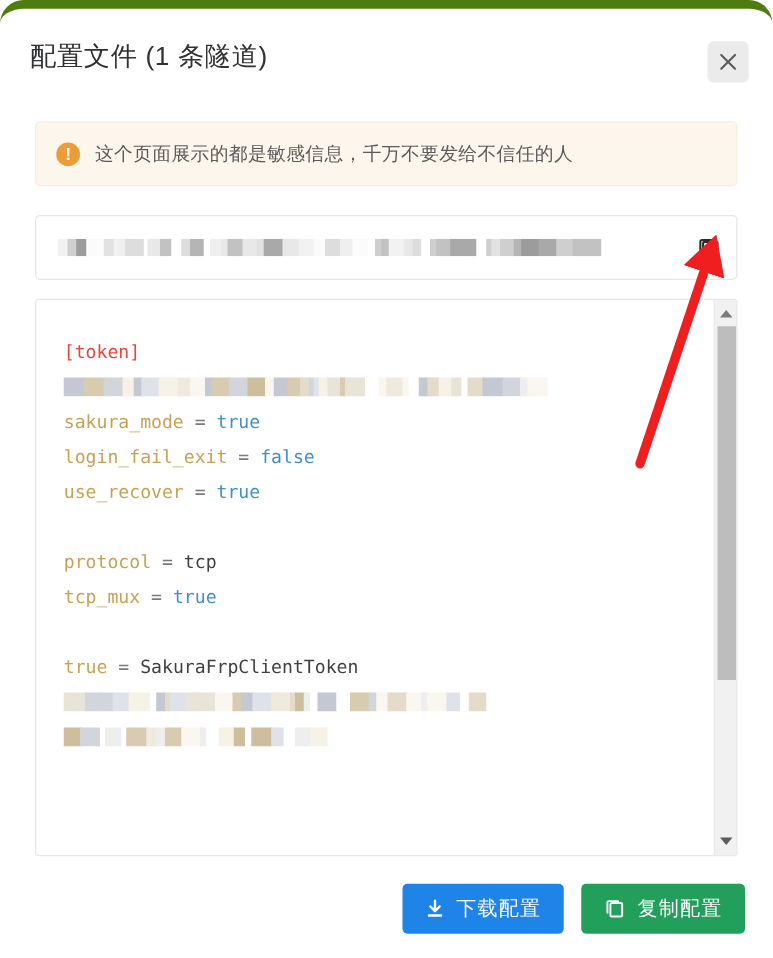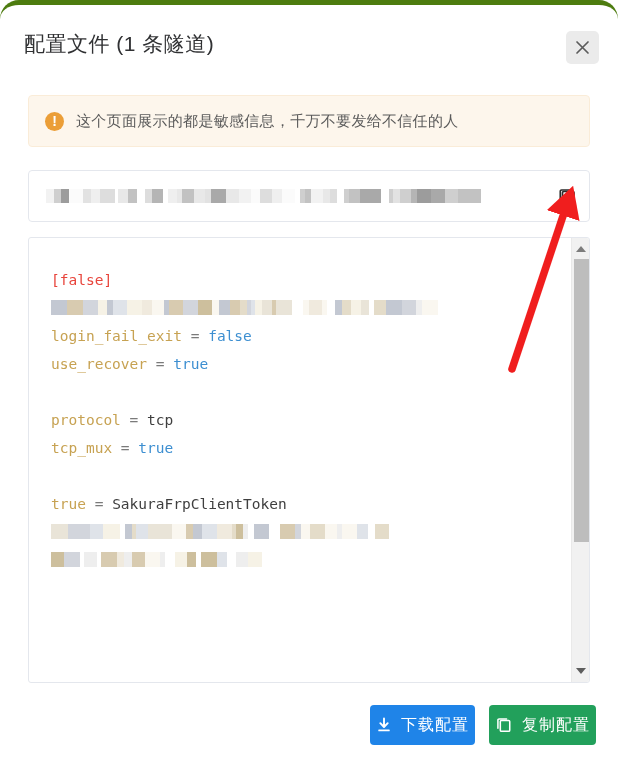--- a/index.html
+++ b/index.html
@@ -10,21 +10,21 @@
     background: #ffffff;
     font-family: "Liberation Sans", sans-serif;
     overflow: hidden;
   }
 
   #root {
     position: relative;
     width: 618px;
     height: 756px;
     background: #ffffff;
-    border-top: 5px solid #4d7c0f;
+    border-top: 7px solid #4d7c0f;
     overflow: hidden;
     border-radius: 19px;
   }
 
   
   .dlg-header {
     position: absolute;
     left: 0; top: 0;
     width: 618px;
     height: 78px;
@@ -231,21 +231,21 @@
     border: none;
     border-radius: 4px;
     color: #ffffff;
     font-size: 16px;
     font-family: "Liberation Sans", sans-serif;
     letter-spacing: 1px;
     display: flex;
     align-items: center;
     justify-content: flex-end;
     gap: 9px;
-    padding: 0 6px;
+    padding: 0 18px;
     cursor: pointer;
     white-space: nowrap;
   }
   .btn-download { background: #2081e2; background: #1f84e8; }
   .btn-copy { background: #23a05a; background: #22a05b; }
   .btn svg { display: block; flex: 0 0 auto; }
 
   
   .annot-arrow {
     position: absolute;
@@ -339,22 +339,23 @@
     <div class="copy-inline">
       <svg width="21" height="21" viewBox="0 0 21 21">
         <rect x="5.5" y="5.5" width="11.5" height="12.5" rx="1.2" fill="#ffffff" stroke="#2b2b2b" stroke-width="1.7"></rect>
         <path d="M13.5 4 L4.5 4 A1.2 1.2 0 0 0 3.3 5.2 L3.3 14.5" fill="none" stroke="#2b2b2b" stroke-width="1.7" stroke-linecap="round"></path>
       </svg>
     </div>
   </div>
 
   <div class="code-panel">
     <div class="code-area">
-        <div class="code-line"><span class="tok-section">[false]</span></div>
+        <div class="code-line"><span class="tok-section">[token]</span></div>
         <div class="code-line blurred"><div class="mosaic" style="width: 380px;"><i style="left:0px;width:17px;background:#c3c8d2"></i><i style="left:16px;width:17px;background:#d8cbb0"></i><i style="left:32px;width:16px;background:#d2d5dc"></i><i style="left:47px;width:10px;background:#f6f2e6"></i><i style="left:56px;width:7px;background:#c3c8d2"></i><i style="left:62px;width:15px;background:#dfe3e9"></i><i style="left:76px;width:16px;background:#f6f2e6"></i><i style="left:91px;width:5px;background:#f0eade"></i><i style="left:95px;width:7px;background:#f0eade"></i><i style="left:101px;width:13px;background:#faf7f0"></i><i style="left:113px;width:6px;background:#c3c8d2"></i><i style="left:118px;width:15px;background:#d8cbb0"></i><i style="left:132px;width:16px;background:#d2d5dc"></i><i style="left:147px;width:15px;background:#cdbf9d"></i><i style="left:161px;width:8px;background:#faf7f0"></i><i style="left:168px;width:12px;background:#c3c8d2"></i><i style="left:179px;width:11px;background:#d8cbb0"></i><i style="left:189px;width:8px;background:#e4dcc9"></i><i style="left:196px;width:5px;background:#d2d5dc"></i><i style="left:200px;width:5px;background:#dfe3e9"></i><i style="left:204px;width:8px;background:#f6f2e6"></i><i style="left:211px;width:11px;background:#e9e4d8"></i><i style="left:221px;width:5px;background:#d8cbb0"></i><i style="left:225px;width:16px;background:#e9e4d8"></i><i style="left:252px;width:7px;background:#faf7f0"></i><i style="left:258px;width:14px;background:#f0eade"></i><i style="left:271px;width:5px;background:#faf7f0"></i><i style="left:284px;width:8px;background:#c3c8d2"></i><i style="left:291px;width:10px;background:#e4dcc9"></i><i style="left:300px;width:11px;background:#f6f2e6"></i><i style="left:310px;width:8px;background:#e9e4d8"></i><i style="left:323px;width:13px;background:#e4dcc9"></i><i style="left:335px;width:17px;background:#c3c8d2"></i><i style="left:351px;width:15px;background:#d2d5dc"></i><i style="left:365px;width:7px;background:#eeeeee"></i><i style="left:371px;width:16px;background:#faf7f0"></i></div></div>
+        <div class="code-line"><span class="tok-key">sakura_mode</span><span class="tok-eq"> = </span><span class="tok-bool">true</span></div>
         <div class="code-line"><span class="tok-key">login_fail_exit</span><span class="tok-eq"> = </span><span class="tok-bool">false</span></div>
         <div class="code-line"><span class="tok-key">use_recover</span><span class="tok-eq"> = </span><span class="tok-bool">true</span></div>
         <div class="code-line">&nbsp;</div>
         <div class="code-line"><span class="tok-key">protocol</span><span class="tok-eq"> = </span><span class="tok-val">tcp</span></div>
         <div class="code-line"><span class="tok-key">tcp_mux</span><span class="tok-eq"> = </span><span class="tok-bool">true</span></div>
         <div class="code-line">&nbsp;</div>
         <div class="code-line"><span class="tok-key">true</span><span class="tok-eq"> = </span><span class="tok-val">SakuraFrpClientToken</span></div>
         <div class="code-line blurred"><div class="mosaic" style="width: 330px;"><i style="left:0px;width:9px;background:#e9e4d8"></i><i style="left:8px;width:10px;background:#e9e4d8"></i><i style="left:17px;width:12px;background:#d2d5dc"></i><i style="left:28px;width:12px;background:#d2d5dc"></i><i style="left:39px;width:14px;background:#dfe3e9"></i><i style="left:52px;width:17px;background:#f6f2e6"></i><i style="left:74px;width:8px;background:#c3c8d2"></i><i style="left:81px;width:5px;background:#e4dcc9"></i><i style="left:85px;width:13px;background:#dfe3e9"></i><i style="left:97px;width:11px;background:#e9e4d8"></i><i style="left:107px;width:15px;background:#e9e4d8"></i><i style="left:121px;width:15px;background:#faf7f0"></i><i style="left:135px;width:8px;background:#d8cbb0"></i><i style="left:142px;width:10px;background:#c3c8d2"></i><i style="left:151px;width:16px;background:#dfe3e9"></i><i style="left:166px;width:16px;background:#f0eade"></i><i style="left:181px;width:5px;background:#e4dcc9"></i><i style="left:185px;width:8px;background:#cdbf9d"></i><i style="left:192px;width:5px;background:#eeeeee"></i><i style="left:203px;width:15px;background:#c3c8d2"></i><i style="left:229px;width:16px;background:#d8cbb0"></i><i style="left:244px;width:7px;background:#d2d5dc"></i><i style="left:250px;width:10px;background:#faf7f0"></i><i style="left:259px;width:16px;background:#e4dcc9"></i><i style="left:274px;width:13px;background:#faf7f0"></i><i style="left:286px;width:6px;background:#eeeeee"></i><i style="left:291px;width:16px;background:#faf7f0"></i><i style="left:306px;width:11px;background:#dfe3e9"></i><i style="left:324px;width:14px;background:#e4dcc9"></i></div></div>
         <div class="code-line blurred"><div class="mosaic" style="width: 200px;"><i style="left:0px;width:14px;background:#cdbf9d"></i><i style="left:13px;width:16px;background:#d2d5dc"></i><i style="left:33px;width:13px;background:#eeeeee"></i><i style="left:50px;width:17px;background:#d8cbb0"></i><i style="left:66px;width:8px;background:#f0eade"></i><i style="left:73px;width:9px;background:#eeeeee"></i><i style="left:81px;width:14px;background:#d8cbb0"></i><i style="left:94px;width:16px;background:#faf7f0"></i><i style="left:109px;width:5px;background:#eeeeee"></i><i style="left:124px;width:13px;background:#f6f2e6"></i><i style="left:136px;width:9px;background:#cdbf9d"></i><i style="left:150px;width:17px;background:#cdbf9d"></i><i style="left:166px;width:10px;background:#dfe3e9"></i><i style="left:185px;width:13px;background:#eeeeee"></i><i style="left:197px;width:14px;background:#f6f2e6"></i></div></div>
         <div class="code-line">&nbsp;</div>

